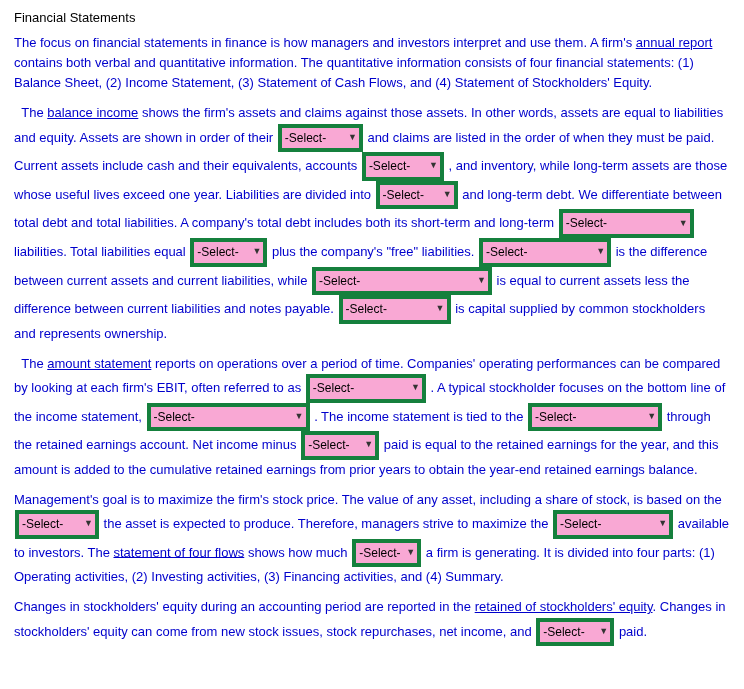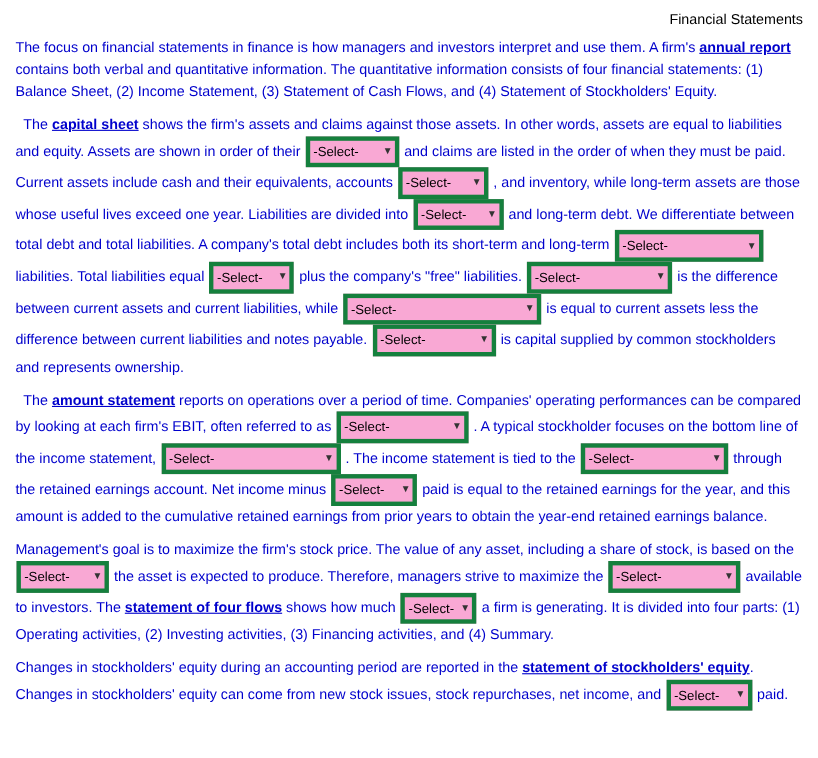--- a/index.html
+++ b/index.html
@@ -14,21 +14,21 @@
     h2 {
       font-size: 13px;
       font-weight: normal;
       margin-bottom: 6px;
     }
     p {
       line-height: 1.55;
       margin-bottom: 10px;
       color: #0000cc;
     }
-    .bold { font-weight: bold; }
+    .bold { font-weight: normal; }
     .underline { text-decoration: underline; }
     .select-wrapper {
       display: inline-block;
       border: 4px solid #15803d;
       background: #f9a8d4;
       vertical-align: middle;
       padding: 1px 2px 1px 3px;
       font-size: 12px;
       margin: 0 1px;
       position: relative;
@@ -52,34 +52,33 @@
       top: 50%;
       transform: translateY(-50%);
       pointer-events: none;
       color: #333;
     }
     .title {
       color: #000;
       font-size: 13px;
       font-weight: normal;
       margin-bottom: 8px;
-      text-align: right;
     }
   </style>
 </head>
 <body>
 
 <h2 class="title">Financial Statements</h2>
 
 <p>
   <span>The focus on financial statements in finance is how managers and investors interpret and use them. A firm's <span class="bold underline">annual report</span> contains both verbal and quantitative information. The quantitative information consists of four financial statements: (1) Balance Sheet, (2) Income Statement, (3) Statement of Cash Flows, and (4) Statement of Stockholders' Equity.</span>
 </p>
 
 <p>
-  &nbsp;&nbsp;The <span class="bold underline">capital sheet</span> shows the firm's assets and claims against those assets. In other words, assets are equal to liabilities and equity. Assets are shown in order of their
+  &nbsp;&nbsp;The <span class="bold underline">balance income</span> shows the firm's assets and claims against those assets. In other words, assets are equal to liabilities and equity. Assets are shown in order of their
   <span class="select-wrapper">
     <select>
       <option>-Select-</option>
       <option>liquidity</option>
       <option>profitability</option>
     </select>
   </span>
   and claims are listed in the order of when they must be paid. Current assets include cash and their equivalents, accounts
   <span class="select-wrapper">
     <select>
@@ -197,21 +196,21 @@
     <select>
       <option>-Select-</option>
       <option>cash</option>
       <option>profit</option>
     </select>
   </span>
   a firm is generating. It is divided into four parts: (1) Operating activities, (2) Investing activities, (3) Financing activities, and (4) Summary.
 </p>
 
 <p>
-  Changes in stockholders' equity during an accounting period are reported in the <span class="bold underline">statement of stockholders' equity</span>. Changes in stockholders' equity can come from new stock issues, stock repurchases, net income, and
+  Changes in stockholders' equity during an accounting period are reported in the <span class="bold underline">retained of stockholders' equity</span>. Changes in stockholders' equity can come from new stock issues, stock repurchases, net income, and
   <span class="select-wrapper">
     <select>
       <option>-Select-</option>
       <option>dividends</option>
       <option>taxes</option>
     </select>
   </span>
   paid.
 </p>
 

